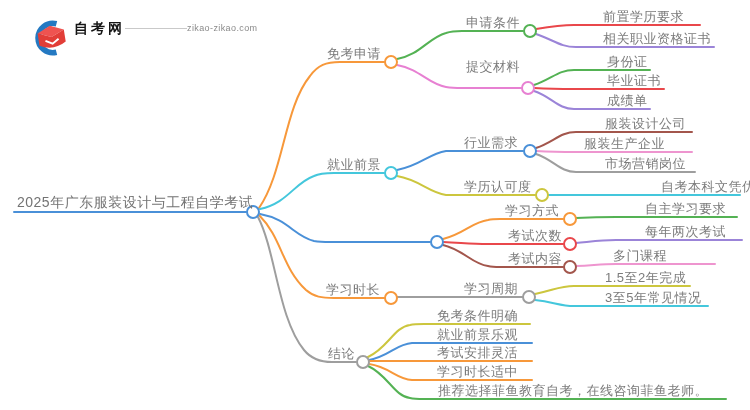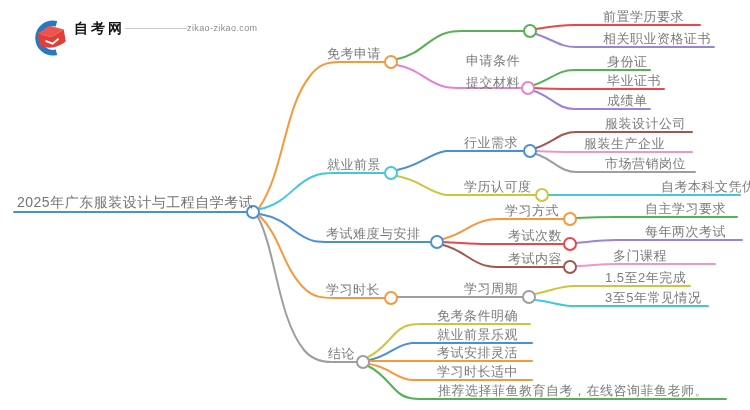--- a/index.html
+++ b/index.html
@@ -105,37 +105,36 @@
     <div id="logo-text">
       <div id="logo-title">自考网</div>
       <div id="logo-divider"></div>
       <div id="logo-domain">zikao-zikao.com</div>
     </div>
   </div>
 
   <div class="node root-label" style="left:17px;top:195px;">2025年广东服装设计与工程自学考试</div>
 
   <div class="node" style="left:327px;top:47px;">免考申请</div>
-  <div class="node" style="left:466px;top:16px;margin-top:38px;">申请条件</div>
+  <div class="node" style="left:466px;top:16px;">申请条件</div>
   <div class="node" style="left:603px;top:10px;">前置学历要求</div>
   <div class="node" style="left:603px;top:32px;">相关职业资格证书</div>
-  <div class="node" style="left:466px;top:76px;">提交材料</div>
+  <div class="node" style="left:466px;top:60px;">提交材料</div>
   <div class="node" style="left:607px;top:55px;">身份证</div>
   <div class="node" style="left:607px;top:74px;">毕业证书</div>
   <div class="node" style="left:607px;top:94px;">成绩单</div>
 
   <div class="node" style="left:327px;top:158px;">就业前景</div>
   <div class="node" style="left:464px;top:136px;">行业需求</div>
   <div class="node" style="left:605px;top:117px;">服装设计公司</div>
   <div class="node" style="left:584px;top:137px;">服装生产企业</div>
   <div class="node" style="left:605px;top:157px;">市场营销岗位</div>
   <div class="node" style="left:464px;top:180px;">学历认可度</div>
   <div class="node" style="left:618px;top:180px;margin-left:43px;">自考本科文凭优势</div>
 
-  <div class="node" style="left:326px;top:227px;">考试难度与安排</div>
   <div class="node" style="left:505px;top:204px;">学习方式</div>
   <div class="node" style="left:645px;top:202px;">自主学习要求</div>
   <div class="node" style="left:508px;top:229px;">考试次数</div>
   <div class="node" style="left:645px;top:225px;">每年两次考试</div>
   <div class="node" style="left:508px;top:252px;">考试内容</div>
   <div class="node" style="left:613px;top:249px;">多门课程</div>
 
   <div class="node" style="left:326px;top:283px;">学习时长</div>
   <div class="node" style="left:464px;top:282px;">学习周期</div>
   <div class="node" style="left:605px;top:271px;">1.5至2年完成</div>

